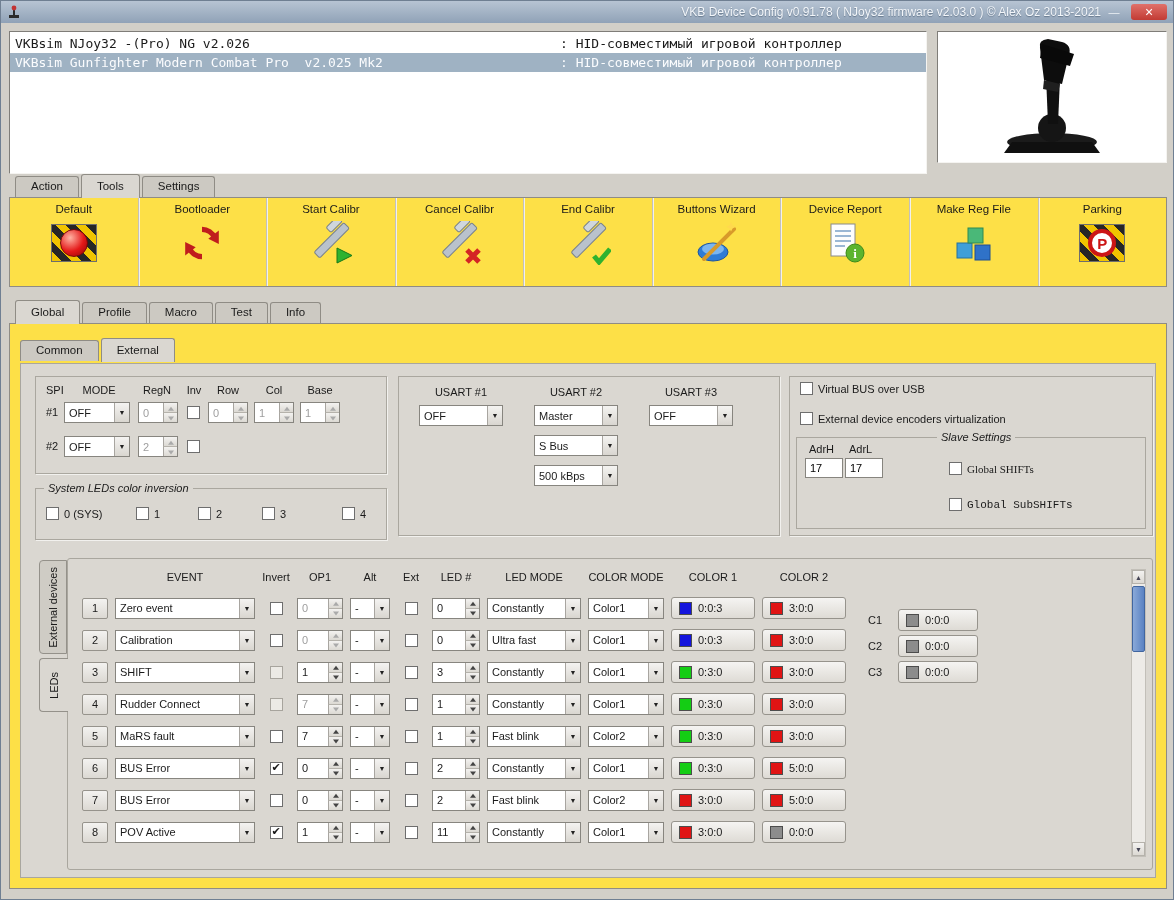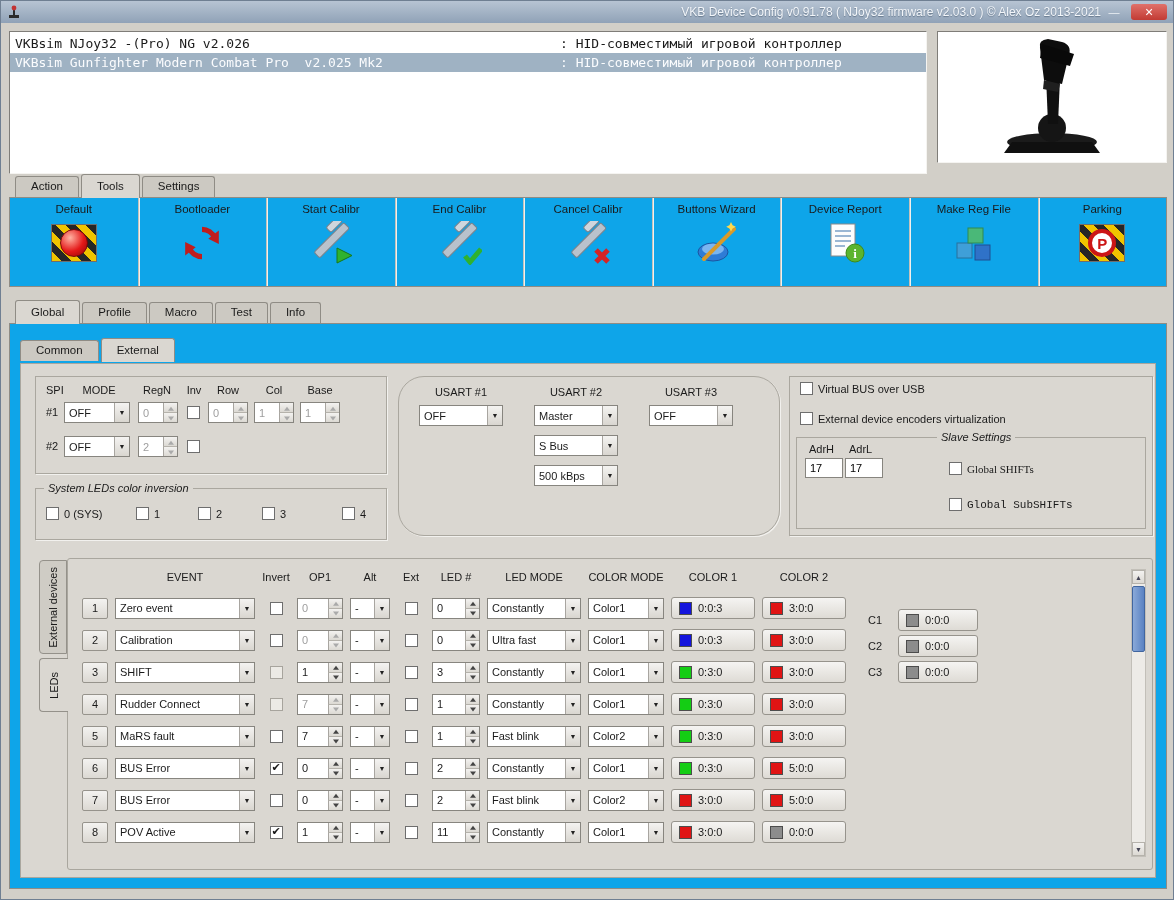--- a/index.html
+++ b/index.html
@@ -27,21 +27,21 @@
   .device-img { position:absolute; left:936px; top:30px; width:230px; height:132px; background:#fff;
     border:1px solid; border-color:#7f7d78 #f5f4f1 #f5f4f1 #7f7d78; display:flex; align-items:center; justify-content:center; }
 
   
   .tab-row { position:absolute; display:flex; gap:2px; z-index:3; }
   .tab { height:21px; padding:3px 15px 0; background:#ccc9c2; border:1px solid #8f8c85; border-bottom:none;
     border-radius:3px 3px 0 0; font-size:11.5px; white-space:nowrap; }
   .tab.active { background:#dad7d1; height:24px; margin-top:-2px; padding-top:5px; z-index:4; }
 
   
-  .panel { position:absolute; background:#0ea5e9; border:1px solid #8f8c85; }
+  .panel { position:absolute; background:#fde047; border:1px solid #8f8c85; }
   .toolbar { left:8px; top:196px; width:1158px; height:90px; display:flex; z-index:2; }
   .tool-btn { flex:1; display:flex; flex-direction:column; align-items:center; padding-top:5px;
     border-right:1px solid #c4c1ba; box-shadow:1px 0 0 #f1f0ed; }
   .tool-btn:last-child { border-right:none; box-shadow:none; }
   .tool-label { font-size:11.5px; }
   .tool-icon { height:50px; display:flex; align-items:center; justify-content:center; margin-top:3px; }
   .hazard { width:46px; height:38px; border:1px solid #6e6e6e; display:flex;
     background:repeating-linear-gradient(45deg,#f0c400 0 7px,#262626 7px 14px); }
   .red-ball { width:28px; height:28px; border-radius:50%; margin:auto; border:1px solid #7c0808;
     background:radial-gradient(circle at 35% 30%, #ffb3a3, #e41818 55%, #8e0404); }
@@ -194,40 +194,40 @@
         <svg width="46" height="44" viewBox="0 0 46 44">
           <g transform="rotate(45 23 20)">
             <rect x="19" y="-2" width="8" height="42" rx="2" fill="#b9c2cc" stroke="#79828c"></rect>
             <rect x="10" y="-2" width="7" height="16" rx="2" fill="#cfd6dd" stroke="#79828c"></rect>
           </g>
           <polygon points="29,27 44,34.5 29,42" fill="#2fb22f" stroke="#187818"></polygon>
         </svg>
       </span>
     </div>
     <div class="tool-btn">
+      <span class="tool-label">Cancel Calibr</span>
+      <span class="tool-icon">
+        <svg width="46" height="44" viewBox="0 0 46 44">
+          <g transform="rotate(45 23 20)">
+            <rect x="19" y="-2" width="8" height="42" rx="2" fill="#b9c2cc" stroke="#79828c"></rect>
+            <rect x="10" y="-2" width="7" height="16" rx="2" fill="#cfd6dd" stroke="#79828c"></rect>
+          </g>
+          <path d="M31 29 l12 12 M43 29 l-12 12" stroke="#d42424" stroke-width="5"></path>
+        </svg>
+      </span>
+    </div>
+    <div class="tool-btn">
       <span class="tool-label">End Calibr</span>
       <span class="tool-icon">
         <svg width="46" height="44" viewBox="0 0 46 44">
           <g transform="rotate(45 23 20)">
             <rect x="19" y="-2" width="8" height="42" rx="2" fill="#b9c2cc" stroke="#79828c"></rect>
             <rect x="10" y="-2" width="7" height="16" rx="2" fill="#cfd6dd" stroke="#79828c"></rect>
           </g>
           <path d="M29 35 l5 6 l11 -13" stroke="#2fb22f" stroke-width="5" fill="none"></path>
-        </svg>
-      </span>
-    </div>
-    <div class="tool-btn">
-      <span class="tool-label">Cancel Calibr</span>
-      <span class="tool-icon">
-        <svg width="46" height="44" viewBox="0 0 46 44">
-          <g transform="rotate(45 23 20)">
-            <rect x="19" y="-2" width="8" height="42" rx="2" fill="#b9c2cc" stroke="#79828c"></rect>
-            <rect x="10" y="-2" width="7" height="16" rx="2" fill="#cfd6dd" stroke="#79828c"></rect>
-          </g>
-          <path d="M31 29 l12 12 M43 29 l-12 12" stroke="#d42424" stroke-width="5"></path>
         </svg>
       </span>
     </div>
     <div class="tool-btn">
       <span class="tool-label">Buttons Wizard</span>
       <span class="tool-icon">
         <svg width="46" height="44" viewBox="0 0 46 44">
           <ellipse cx="19" cy="31" rx="15" ry="9" fill="#2e7cd6" stroke="#1c55a0"></ellipse>
           <ellipse cx="19" cy="28" rx="11" ry="5.5" fill="#7ab5f0"></ellipse>
           <line x1="10" y1="38" x2="40" y2="8" stroke="#d89a2a" stroke-width="4" stroke-linecap="round"></line>
@@ -362,21 +362,21 @@
         <label class="cb-item" style="left:226px; top:18px;">
           <span class="checkbox"></span>
             <span>3</span>
         </label>
         <label class="cb-item" style="left:306px; top:18px;">
           <span class="checkbox"></span>
             <span>4</span>
         </label>
       </div>
 
-      <div class="groupbox" style="left:377px; top:12px; width:382px; height:160px;border-radius:26px;">
+      <div class="groupbox" style="left:377px; top:12px; width:382px; height:160px;">
         <span class="abs-label" style="left:20px; top:9px; width:84px;">USART #1</span>
         <span class="abs-label" style="left:135px; top:9px; width:84px;">USART #2</span>
         <span class="abs-label" style="left:250px; top:9px; width:84px;">USART #3</span>
         <div class="combo" style="left:20px; top:28px; width:84px;">
           <span class="txt">OFF</span>
             <span class="arrow-btn"></span>
         </div>
         <div class="combo" style="left:135px; top:28px; width:84px;">
           <span class="txt">Master</span>
             <span class="arrow-btn"></span>

